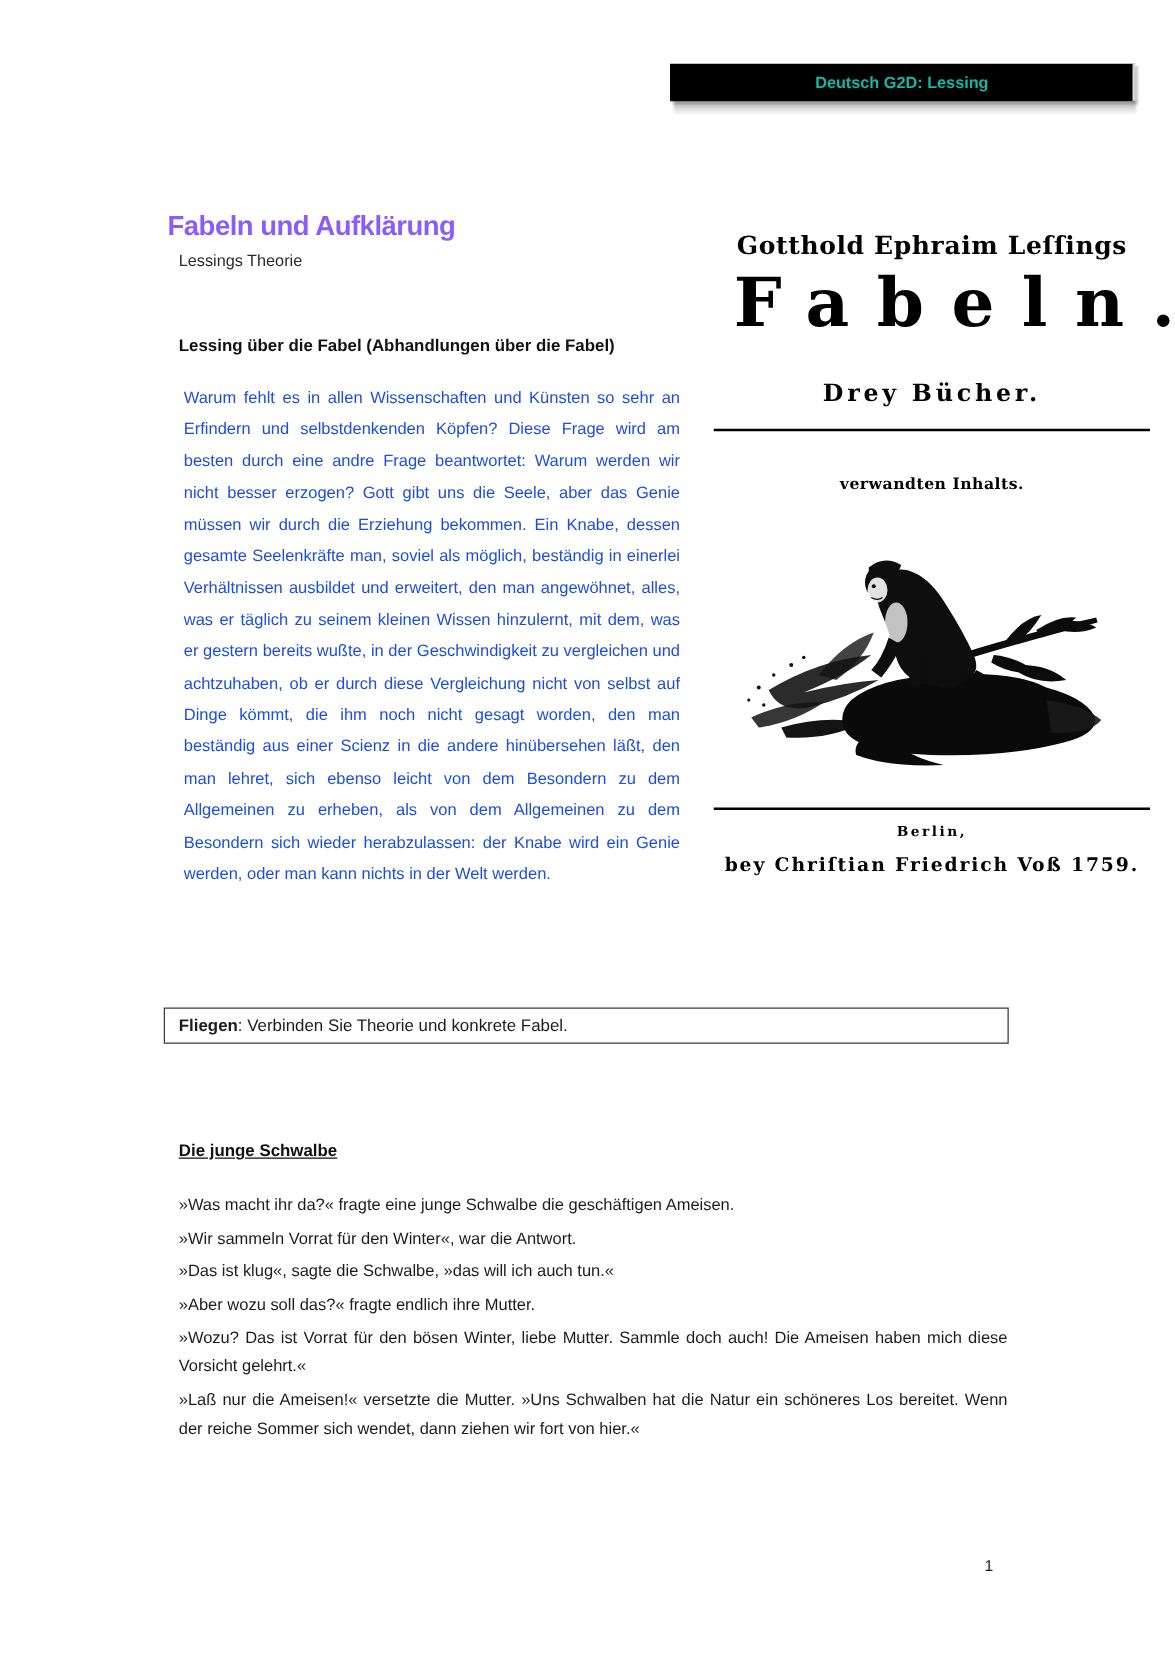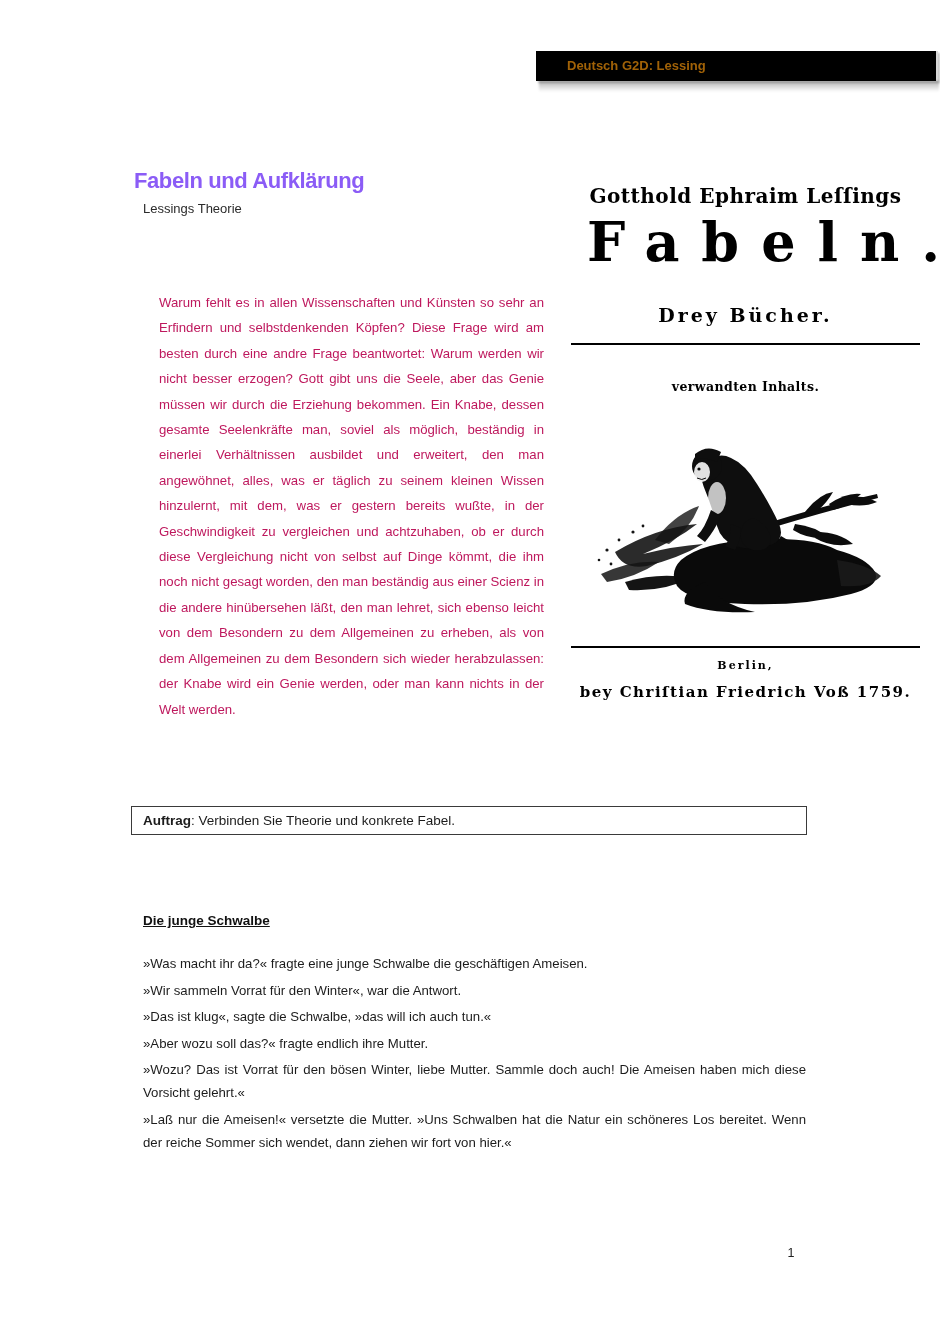--- a/index.html
+++ b/index.html
@@ -5,46 +5,47 @@
   html,body { margin:0; padding:0; background:#ffffff; }
   .page {
     position:relative; width:940px; height:1328px; background:#ffffff;
     font-family:"Liberation Sans","DejaVu Sans",sans-serif; color:#1a1a1a;
     overflow:hidden;
   }
 
   
   .header-bar {
     position:absolute; left:536px; top:51px; width:369px; height:30px;
-    background:#000000; color:#a16207; font-size:13px; font-weight:bold;
-    line-height:30px; padding-left:31px;
+    background:#000000; color:#14b8a6; font-size:13px; font-weight:bold;
+    line-height:30px; padding-left:1px;
     border-right:2px solid #d8d8d8;
     box-shadow:2px 2px 2px rgba(130,130,130,.45);
+    text-align:center;
   }
   .header-bar::after {
     content:""; position:absolute; left:3px; right:-3px; top:100%; height:11px;
     background:linear-gradient(to bottom, rgba(0,0,0,.30), rgba(0,0,0,0));
     filter:blur(1px);
   }
 
   
   .doc-title {
     position:absolute; left:134px; top:168px;
     font-size:22px; font-weight:bold; letter-spacing:-0.4px; color:#8b5cf6;
   }
   .doc-subtitle {
     position:absolute; left:143px; top:201px; font-size:13px; color:#2b2b2b;
   }
 
   
   .theory-col { position:absolute; left:143px; top:269px; width:401px; }
   .theory-heading { font-size:13.5px; font-weight:bold; color:#111; }
   .theory-par {
-    margin:21px 0 0 16px; font-size:13.2px; line-height:25.4px;
-    text-align:justify; color:#be185d;
+    margin:21px 0 0 4px; font-size:13.2px; line-height:25.4px;
+    text-align:justify; color:#1d4ed8;
   }
 
   
   .book-plate {
     position:absolute; left:571px; top:178px; width:349px; height:545px;
     font-family:"DejaVu Serif","Liberation Serif",serif; color:#000;
     text-align:center;
   }
   .plate-row { position:absolute; left:0; width:100%; }
   .plate-author { top:6px;  font-size:20px; font-weight:bold; letter-spacing:0.5px; }
@@ -87,20 +88,21 @@
 <div class="page">
 
   <div class="header-bar">
     <span>Deutsch G2D: Lessing</span>
   </div>
 
   <div class="doc-title">Fabeln und Aufklärung</div>
   <div class="doc-subtitle">Lessings Theorie</div>
 
   <div class="theory-col">
+    <div class="theory-heading">Lessing über die Fabel (Abhandlungen über die Fabel)</div>
     <div class="theory-par">Warum fehlt es in allen Wissenschaften und Künsten so sehr an Erfindern und selbstdenkenden Köpfen? Diese Frage wird am besten durch eine andre Frage beantwortet: Warum werden wir nicht besser erzogen? Gott gibt uns die Seele, aber das Genie müssen wir durch die Erziehung bekommen. Ein Knabe, dessen gesamte Seelenkräfte man, soviel als möglich, beständig in einerlei Verhältnissen ausbildet und erweitert, den man angewöhnet, alles, was er täglich zu seinem kleinen Wissen hinzulernt, mit dem, was er gestern bereits wußte, in der Geschwindigkeit zu vergleichen und achtzuhaben, ob er durch diese Vergleichung nicht von selbst auf Dinge kömmt, die ihm noch nicht gesagt worden, den man beständig aus einer Scienz in die andere hinübersehen läßt, den man lehret, sich ebenso leicht von dem Besondern zu dem Allgemeinen zu erheben, als von dem Allgemeinen zu dem Besondern sich wieder herabzulassen: der Knabe wird ein Genie werden, oder man kann nichts in der Welt werden.</div>
   </div>
 
   <div class="book-plate">
     <div class="plate-row plate-author">Gotthold Ephraim Leſſings</div>
     <div class="plate-row plate-title">Fabeln.</div>
     <div class="plate-row plate-sub">Drey Bücher.</div>
     <div class="rule rule-1"></div>
     <div class="plate-row plate-note-2">verwandten Inhalts.</div>
 
@@ -149,21 +151,21 @@
 
       <path fill="#0e0e0e" d="M168 86 q16 6 18 22 q-2 12 -18 10 q-14 -4 -12 -18 q2 -12 12 -14 Z"></path>
     </svg>
 
     <div class="rule rule-2"></div>
     <div class="plate-row plate-place">Berlin,</div>
     <div class="plate-row plate-imprint">bey Chriſtian Friedrich Voß 1759.</div>
   </div>
 
   <div class="task-box">
-    <span class="task-label">Auftrag</span><span>: Verbinden Sie Theorie und konkrete Fabel.</span>
+    <span class="task-label">Fliegen</span><span>: Verbinden Sie Theorie und konkrete Fabel.</span>
   </div>
 
   <div class="fable-sec">
     <div class="fable-heading">Die junge Schwalbe</div>
     <div class="fable-body">
       <p class="fable-par">»Was macht ihr da?« fragte eine junge Schwalbe die geschäftigen Ameisen.</p>
       <p class="fable-par">»Wir sammeln Vorrat für den Winter«, war die Antwort.</p>
       <p class="fable-par">»Das ist klug«, sagte die Schwalbe, »das will ich auch tun.«</p>
       <p class="fable-par">»Aber wozu soll das?« fragte endlich ihre Mutter.</p>
       <p class="fable-par">»Wozu? Das ist Vorrat für den bösen Winter, liebe Mutter. Sammle doch auch! Die Ameisen haben mich diese Vorsicht gelehrt.«</p>

